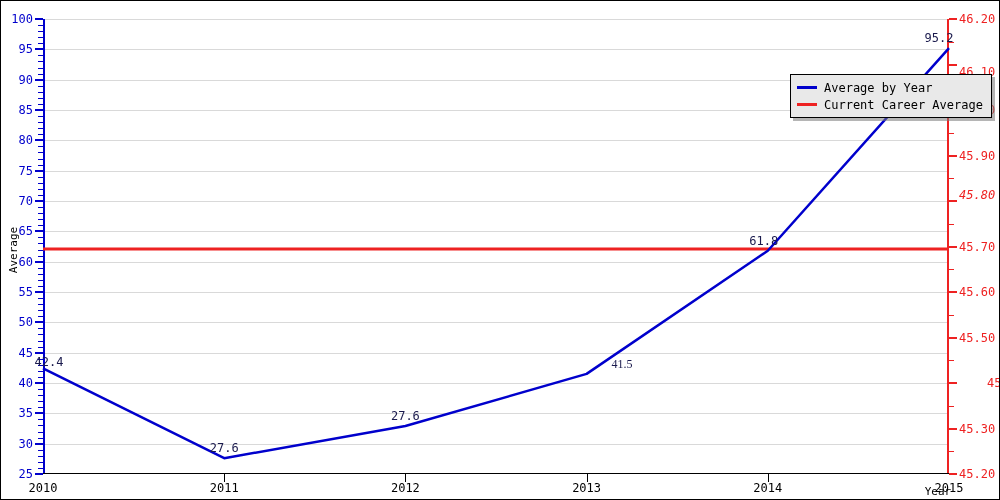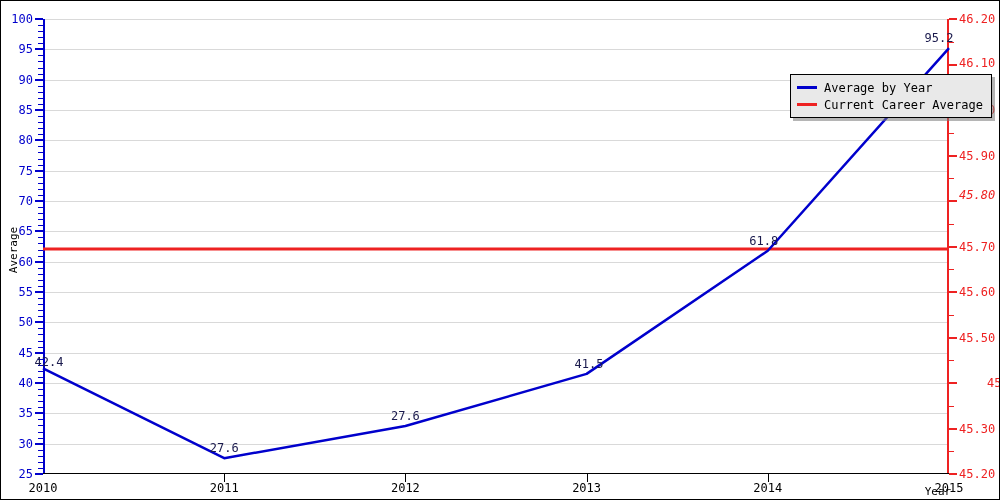--- a/index.html
+++ b/index.html
@@ -244,21 +244,21 @@
       <div class="tick-r-major" style="top: 199px;"></div>
       <div class="ylabel-r" style="top: 188px; font-style: italic;">45.80</div>
       <div class="tick-r-minor" style="top: 177.25px;"></div>
       <div class="tick-r-major" style="top: 153.5px;"></div>
       <div class="ylabel-r" style="top: 148.5px;">45.90</div>
       <div class="tick-r-minor" style="top: 131.75px;"></div>
       <div class="tick-r-major" style="top: 108px;"></div>
       <div class="ylabel-r" style="top: 103px;">46.00</div>
       <div class="tick-r-minor" style="top: 86.25px;"></div>
       <div class="tick-r-major" style="top: 62.5px;"></div>
-      <div class="ylabel-r" style="top: 56px;">46.10</div>
+      <div class="ylabel-r" style="top: 65px;">46.10</div>
       <div class="tick-r-minor" style="top: 40.75px;"></div>
       <div class="tick-r-major" style="top: 17px;"></div>
       <div class="ylabel-r" style="top: 12px;">46.20</div>
     </div>
   <div id="ticks-bottom">
       <div class="xlabel-t" style="left: 42px;">2010</div>
       <div class="tick-x" style="left: 223.2px;"></div>
       <div class="xlabel-t" style="left: 223.2px;">2011</div>
       <div class="tick-x" style="left: 404.4px;"></div>
       <div class="xlabel-t" style="left: 404.4px;">2012</div>
@@ -274,21 +274,21 @@
 
   <svg id="series-svg" viewBox="0 0 1000 500" preserveAspectRatio="none">
     <polyline id="career-line" fill="none" stroke-width="3" points="42,247.92666666666665 948,247.92666666666665" stroke="#ee2222"></polyline>
     <polyline id="avg-line" fill="none" stroke-width="2.5" stroke-linejoin="round" points="42,367.44 223.20000000000002,457.2266666666667 404.40000000000003,425.0733333333333 585.6,372.90000000000003 766.8000000000001,249.7466666666667 948,47.11999999999998" stroke="#0000cc"></polyline>
   </svg>
 
   <div id="point-labels">
       <div class="pt-label" style="left: 48px; top: 355.44px; color: rgb(26, 26, 77);">42.4</div>
       <div class="pt-label" style="left: 223.2px; top: 441.227px; color: rgb(26, 26, 77); text-align: right;">27.6</div>
       <div class="pt-label" style="left: 404.4px; top: 409.073px; color: rgb(26, 26, 77);">27.6</div>
-      <div class="pt-label" style="left: 588px; top: 356.9px; color: rgb(26, 26, 77);">41.5</div>
+      <div class="pt-label" style="left: 621px; top: 356.9px; color: rgb(26, 26, 77); font-family: Liberation Serif, serif;">41.5</div>
       <div class="pt-label" style="left: 762.8px; top: 233.747px; color: rgb(26, 26, 77);">61.8</div>
       <div class="pt-label" style="left: 938px; top: 31.12px; color: rgb(26, 26, 77);">95.2</div>
     </div>
 
   <div id="legend">
     <div class="legend-row">
       <span class="legend-swatch" id="sw0" style="background: rgb(0, 0, 204);"></span>
       <span class="legend-text">Average by Year</span>
     </div>
     <div class="legend-row">

